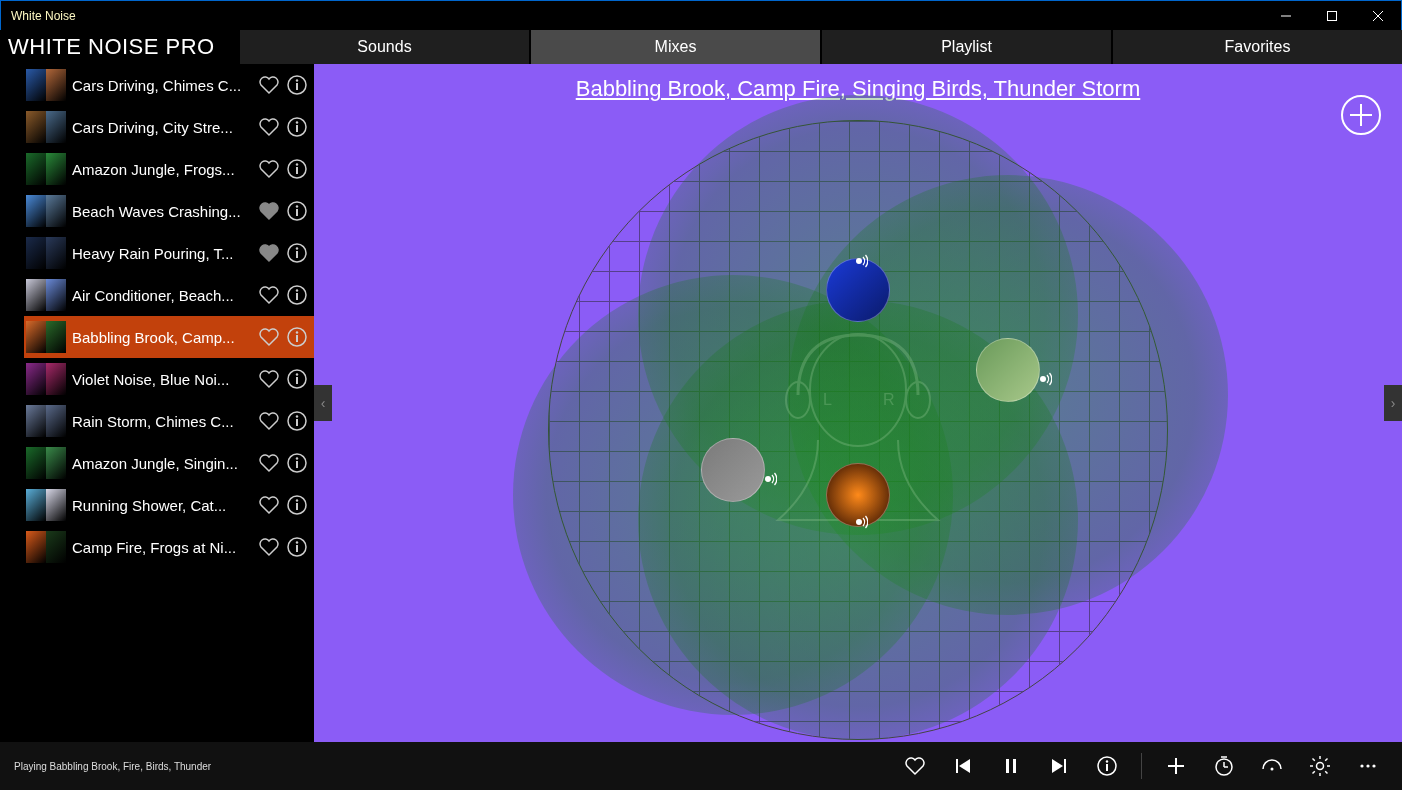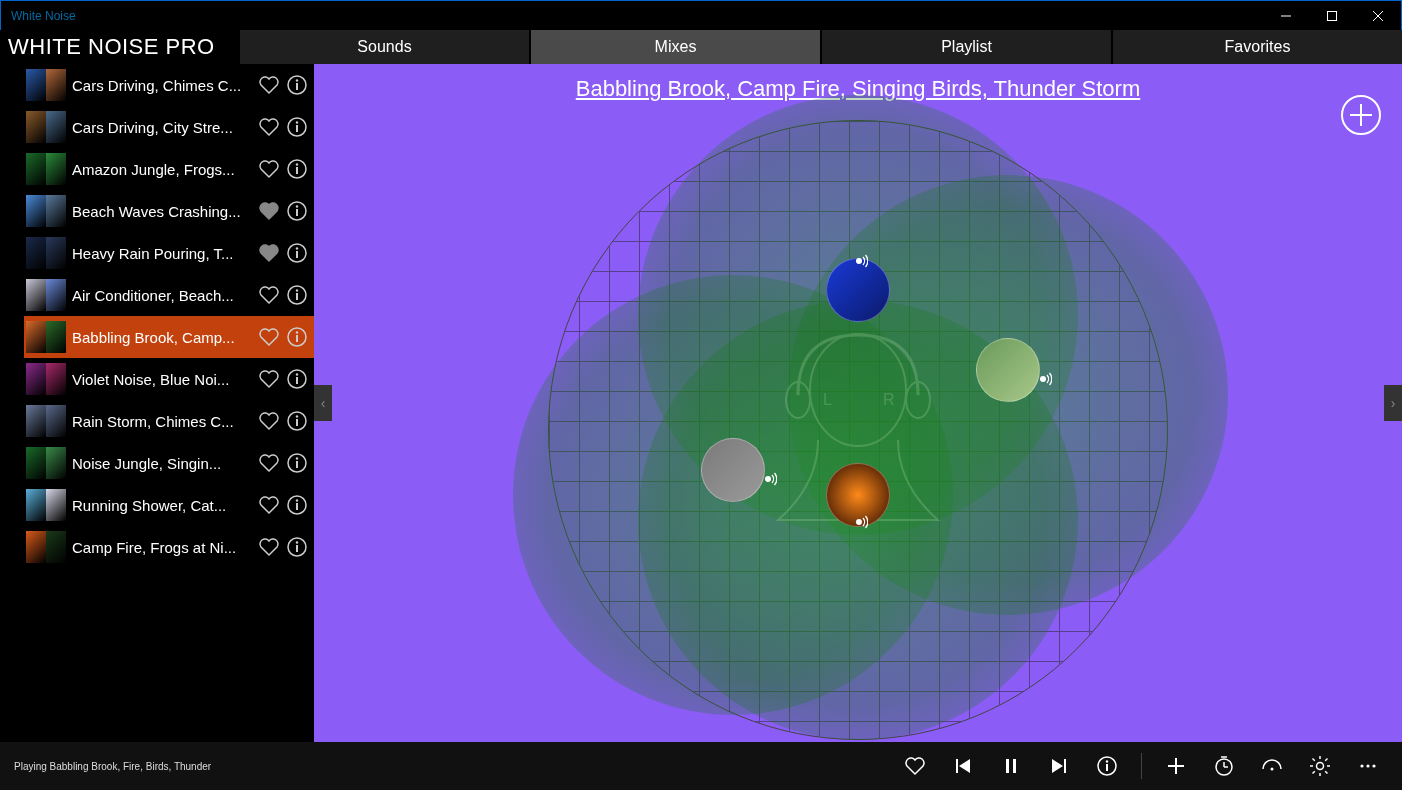--- a/index.html
+++ b/index.html
@@ -1,17 +1,17 @@
 <!DOCTYPE html>
 <html><head>
 <meta charset="utf-8">
 <style>
 * { margin: 0; padding: 0; box-sizing: border-box; }
 body { font-family: "Segoe UI", Arial, sans-serif; background: #000; color: #fff; width: 1402px; height: 790px; overflow: hidden; display: flex; flex-direction: column; }
-.titlebar { height: 30px; background: #000; display: flex; align-items: center; padding-left: 10px; font-size: 12px; color: #0369a1; border-top: 1px solid #0066cc; border-left: 1px solid #0066cc; border-right: 1px solid #0066cc; }
+.titlebar { height: 30px; background: #000; display: flex; align-items: center; padding-left: 10px; font-size: 12px; color: #fef9c3; border-top: 1px solid #0066cc; border-left: 1px solid #0066cc; border-right: 1px solid #0066cc; }
 .titlebar-text { flex: 1; }
 .titlebar-btn { width: 46px; height: 30px; display: flex; align-items: center; justify-content: center; cursor: pointer; color: #fff; }
 .topnav { height: 34px; display: flex; background: #000; }
 .app-title { width: 240px; font-size: 22px; font-weight: 400; padding-left: 8px; display: flex; align-items: center; letter-spacing: 0.5px; }
 .tab { flex: 1; display: flex; align-items: center; justify-content: center; background: #1f1f1f; font-size: 16px; cursor: pointer; margin-right: 2px; }
 .tab:last-child { margin-right: 0; }
 .tab.active { background: #4a4a4a; }
 .content { flex: 1; display: flex; overflow: hidden; margin-left: 24px; }
 .sidebar { width: 290px; background: #000; overflow-y: auto; }
 .list-item { height: 42px; display: flex; align-items: center; padding: 0 6px 0 2px; cursor: pointer; gap: 6px; }
@@ -243,21 +243,21 @@
             <circle cx="11" cy="6.5" r="1.2" fill="#ccc"></circle>
             <line x1="11" y1="9" x2="11" y2="16" stroke="#ccc" stroke-width="2"></line>
           </svg>
         </span>
       </div>
       <div class="list-item">
         <span class="thumbbox">
           <span class="thumb" style="background: linear-gradient(135deg, rgb(26, 106, 42), rgb(0, 0, 0));"></span>
           <span class="thumb" style="background: linear-gradient(135deg, rgb(58, 138, 74), rgb(0, 0, 0));"></span>
         </span>
-        <span class="item-label">Noise Jungle, Singin...</span>
+        <span class="item-label">Amazon Jungle, Singin...</span>
         <span class="icon-btn">
           <svg width="22" height="22">
             <path d="M11 19 L3 11 A5 5 0 0 1 11 5 A5 5 0 0 1 19 11 Z" fill="none" stroke="#ccc" stroke-width="1.5"></path>
           </svg>
         </span>
         <span class="icon-btn">
           <svg width="22" height="22">
             <circle cx="11" cy="11" r="9" fill="none" stroke="#ccc" stroke-width="1.5"></circle>
             <circle cx="11" cy="6.5" r="1.2" fill="#ccc"></circle>
             <line x1="11" y1="9" x2="11" y2="16" stroke="#ccc" stroke-width="2"></line>

